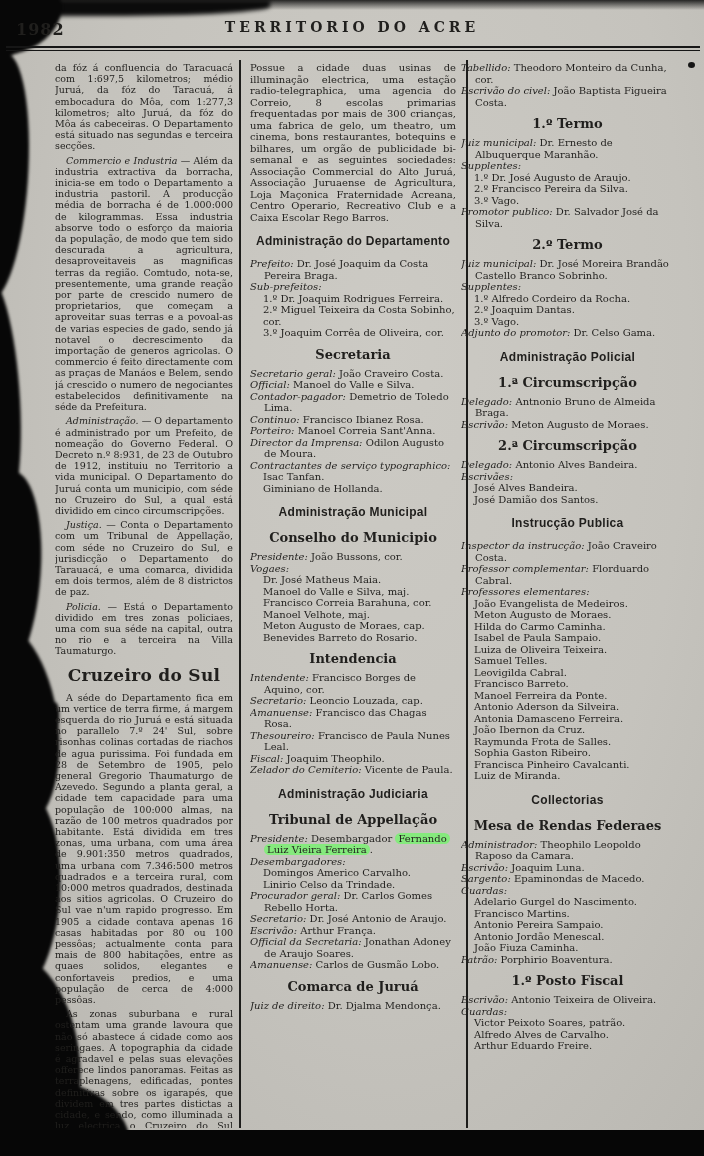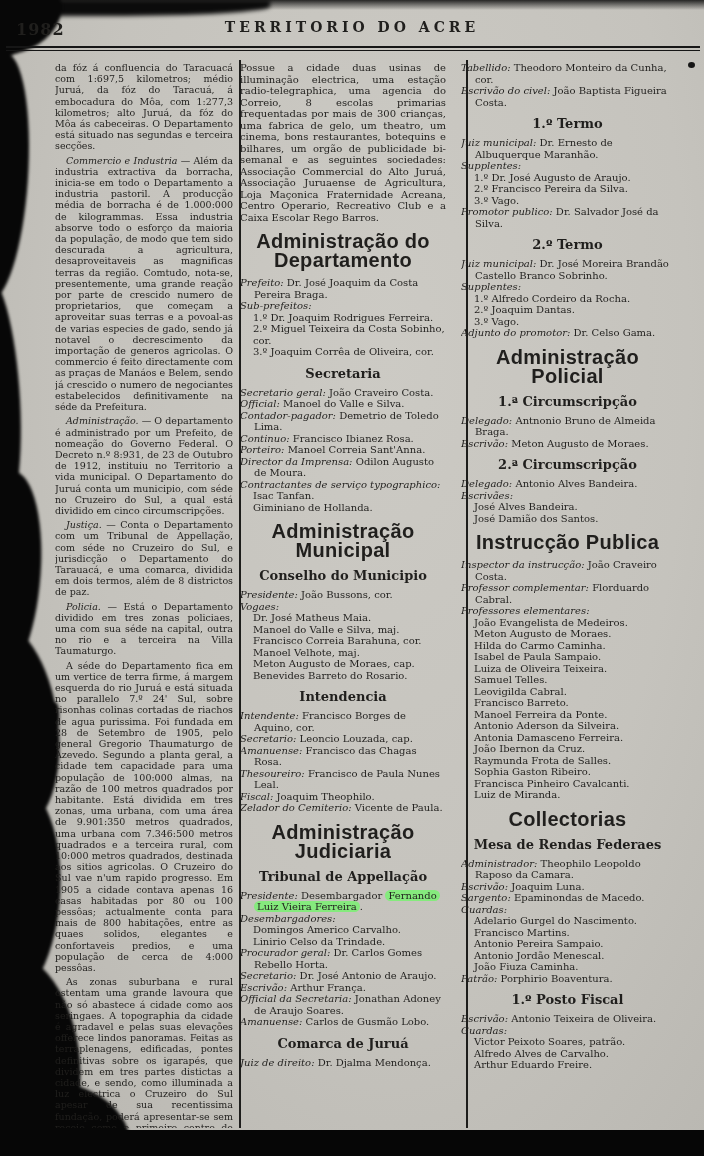--- a/index.html
+++ b/index.html
@@ -32,26 +32,26 @@
   .b9{left:28px;top:700px;width:26px;height:90px;transform:rotate(14deg);border-radius:60% 40% 55% 45%;}
   .bottombar{position:absolute;left:0;bottom:0;width:100%;height:26px;background:#060606;}
   .inkdot{position:absolute;left:688px;top:62px;width:7px;height:6px;background:#151515;border-radius:50%;}
   
   .vline{position:absolute;top:60px;bottom:28px;width:1.5px;background:#1d1d1b;}
   .v1{left:239px;}
   .v2{left:466px;}
   
   .col{position:absolute;top:62px;height:1066px;overflow:hidden;font-size:10px;line-height:11.5px;}
   .col-left{left:55px;width:178px;font-size:9.5px;line-height:11.2px;}
-  .col-mid{left:240px;width:206px;}
+  .col-mid{left:250px;width:206px;}
   .col-right{left:461px;width:213px;}
   .para{margin:0 0 3px 0;text-align:justify;text-indent:11px;}
   .para.cont{text-indent:0;}
   .lead{font-style:italic;}
-  .h1{font-family:"Liberation Sans", sans-serif;font-weight:700;font-size:20px;line-height:19px;
+  .h1{font-family:"Liberation Sans", sans-serif;font-weight:700;font-size:12px;line-height:19px;
       text-align:center;margin:9px 0 7px 0;letter-spacing:.3px;}
   .h1.serif{font-family:"DejaVu Serif", serif;font-size:17px;}
   .h2{font-weight:700;font-size:13px;line-height:15px;text-align:center;margin:8px 0 6px 0;}
   .entry{margin:0;padding-left:14px;text-indent:-14px;}
   .lbl{font-style:italic;}
   .labelline{margin:0;font-style:italic;}
   .item{margin:0;padding-left:13px;}
   .hl{background:#85ea7d;border-radius:8px;padding:0 3px;}
 </style>
 </head>
@@ -84,20 +84,21 @@
   <div class="vline v1"></div>
   <div class="vline v2"></div>
 
   <main>
     <section class="col col-left">
         <p class="para cont"><span>da fóz á confluencia do Taracuacá com 1:697,5 kilometros; médio Juruá, da fóz do Taracuá, á embocadura do Môa, com 1:277,3 kilometros; alto Juruá, da fóz do Môa ás cabeceiras. O Departamento está situado nas segundas e terceira secções.</span></p>
         <p class="para"><span class="lead">Commercio e Industria</span><span> — Além da industria extractiva da borracha, inicia-se em todo o Departamento a industria pastoril. A producção média de borracha é de 1.000:000 de kilogrammas. Essa industria absorve todo o esforço da maioria da população, de modo que tem sido descurada a agricultura, desaproveitaveis as magnificas terras da região. Comtudo, nota-se, presentemente, uma grande reação por parte de crescido numero de proprietarios, que começam a aproveitar suas terras e a povoal-as de varias especies de gado, sendo já notavel o decrescimento da importação de generos agricolas. O commercio é feito directamente com as praças de Manáos e Belem, sendo já crescido o numero de negociantes estabelecidos definitivamente na séde da Prefeitura.</span></p>
         <p class="para"><span class="lead">Administração.</span><span> — O departamento é administrado por um Prefeito, de nomeação do Governo Federal. O Decreto n.º 8:931, de 23 de Outubro de 1912, instituiu no Territorio a vida municipal. O Departamento do Juruá conta um municipio, com séde no Cruzeiro do Sul, a qual está dividido em cinco circumscripções.</span></p>
         <p class="para"><span class="lead">Justiça.</span><span> — Conta o Departamento com um Tribunal de Appellação, com séde no Cruzeiro do Sul, e jurisdicção o Departamento do Tarauacá, e uma comarca, dividida em dois termos, além de 8 districtos de paz.</span></p>
         <p class="para"><span class="lead">Policia.</span><span> — Está o Departamento dividido em tres zonas policiaes, uma com sua séde na capital, outra no rio e a terceira na Villa Taumaturgo.</span></p>
+        <div class="h1 serif">Cruzeiro do Sul</div>
         <p class="para"><span>A séde do Departamento fica em um vertice de terra firme, á margem esquerda do rio Juruá e está situada no parallelo 7.º 24' Sul, sobre risonhas colinas cortadas de riachos de agua purissima. Foi fundada em 28 de Setembro de 1905, pelo general Gregorio Thaumaturgo de Azevedo. Segundo a planta geral, a cidade tem capacidade para uma população de 100:000 almas, na razão de 100 metros quadrados por habitante. Está dividida em tres zonas, uma urbana, com uma área de 9.901:350 metros quadrados, uma urbana com 7.346:500 metros quadrados e a terceira rural, com 10:000 metros quadrados, destinada aos sitios agricolas. O Cruzeiro do Sul vae n'um rapido progresso. Em 1905 a cidade contava apenas 16 casas habitadas por 80 ou 100 pessôas; actualmente conta para mais de 800 habitações, entre as quaes solidos, elegantes e confortaveis predios, e uma população de cerca de 4:000 pessôas.</span></p>
         <p class="para"><span>As zonas suburbana e rural ostentam uma grande lavoura que não só abastece á cidade como aos seringaes. A topographia da cidade é agradavel e pelas suas elevações offerece lindos panoramas. Feitas as terraplenagens, edificadas, pontes definitivas sobre os igarapés, que dividem em tres partes distictas a cidade, e sendo, como illuminada a luz electrica o Cruzeiro do Sul apesar de sua recentissima fundação, poderá apresentar-se sem receio como o primeiro centro de vida do interior da Amazonia. N'estes ultimos annos, a cidade tem tomado grande desenvolvimento. Construiram-se as pontes de madeira sobre os rios que a cortam, e a edificação particular, de tijolo, tem tido consideravel impulso.</span></p>
       </section>
     <section class="col col-mid">
         <p class="para cont"><span>Possue a cidade duas usinas de illuminação electrica, uma estação radio-telegraphica, uma agencia do Correio, 8 escolas primarias frequentadas por mais de 300 crianças, uma fabrica de gelo, um theatro, um cinema, bons restaurantes, botequins e bilhares, um orgão de publicidade bi-semanal e as seguintes sociedades: Associação Commercial do Alto Juruá, Associação Juruaense de Agricultura, Loja Maçonica Fraternidade Acreana, Centro Operario, Recreativo Club e a Caixa Escolar Rego Barros.</span></p>
         <div class="h1">Administração do Departamento</div>
         <p class="entry"><span class="lbl">Prefeito:</span> <span>Dr. José Joaquim da Costa Pereira Braga.</span></p>
         <p class="labelline">Sub-prefeitos:</p>
         <p class="item">1.º Dr. Joaquim Rodrigues Ferreira.</p>
         <p class="item">2.º Miguel Teixeira da Costa Sobinho, cor.</p>

